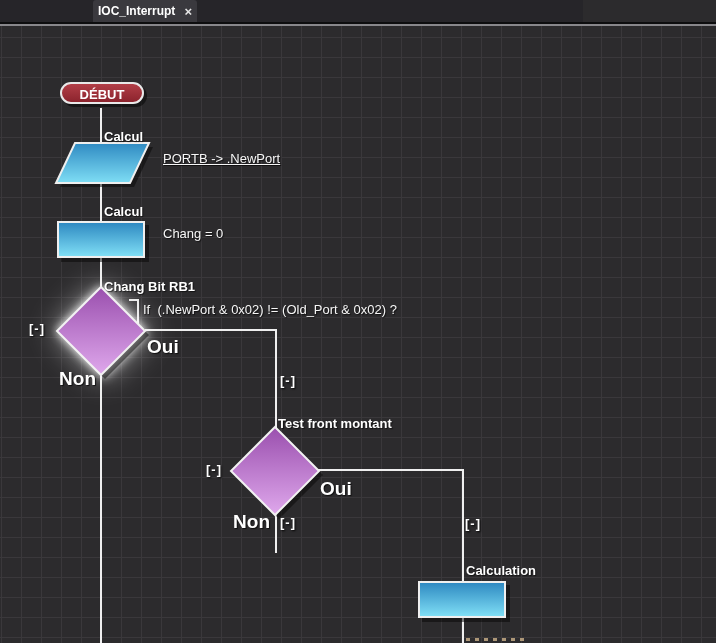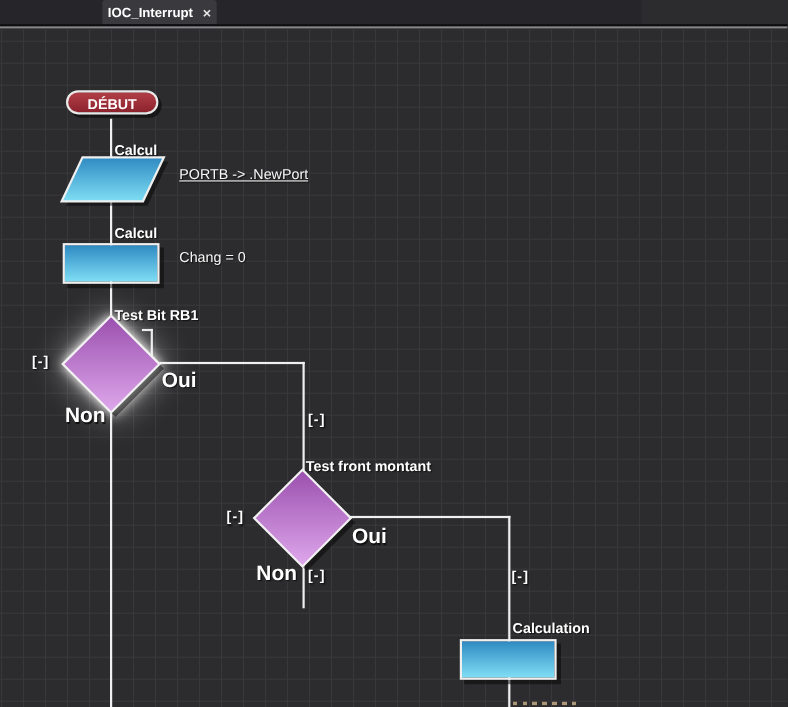--- a/index.html
+++ b/index.html
@@ -107,25 +107,26 @@
       </defs>
       <polygon points="24,6 98,6 79,46 5,46" fill="rgba(5,5,5,0.5)"></polygon>
       <polygon points="20,2 94,2 75,42 1,42" fill="url(#gradBlue)" stroke="#efefef" stroke-width="2"></polygon>
     </svg>
     <div class="nexpr" style="left:163px; top:125px;text-decoration:underline;">PORTB -&gt; .NewPort</div>
 
     <div class="ntitle" style="left:104px; top:178px;">Calcul</div>
     <div class="proc" style="left:57px; top:195px;"></div>
     <div class="nexpr" style="left:163px; top:200px;">Chang = 0</div>
 
-    <div class="ntitle" style="left:104px; top:253px;">Test Bit RB1</div>
+    <div class="ntitle" style="left:104px; top:253px;">Chang Bit RB1</div>
     <svg class="shape-svg glow" style="left:55px; top:259px;" width="96" height="96">
       <polygon points="50,6 94,50 50,94 6,50" fill="rgba(5,5,5,0.5)"></polygon>
       <polygon points="46,2 90,46 46,90 2,46" fill="url(#gradPurple)" stroke="#f2f2f2" stroke-width="2"></polygon>
     </svg>
+    <div class="nexpr" style="left:143px; top:276px;">If  (.NewPort &amp; 0x02) != (Old_Port &amp; 0x02) ?</div>
     <div class="collapse" style="left:29px; top:295px;">[-]</div>
     <div class="branch" style="left:147px; top:310px;">Oui</div>
     <div class="branch" style="left:40px; top:342px; width:56px; text-align:right;">Non</div>
     <div class="collapse" style="left:280px; top:347px;">[-]</div>
 
     <div class="ntitle" style="left:278px; top:390px;">Test front montant</div>
     <svg class="shape-svg" style="left:229px; top:399px;" width="96" height="96">
       <polygon points="50,6 94,50 50,94 6,50" fill="rgba(5,5,5,0.5)"></polygon>
       <polygon points="46,2 90,46 46,90 2,46" fill="url(#gradPurple)" stroke="#f2f2f2" stroke-width="2"></polygon>
     </svg>

